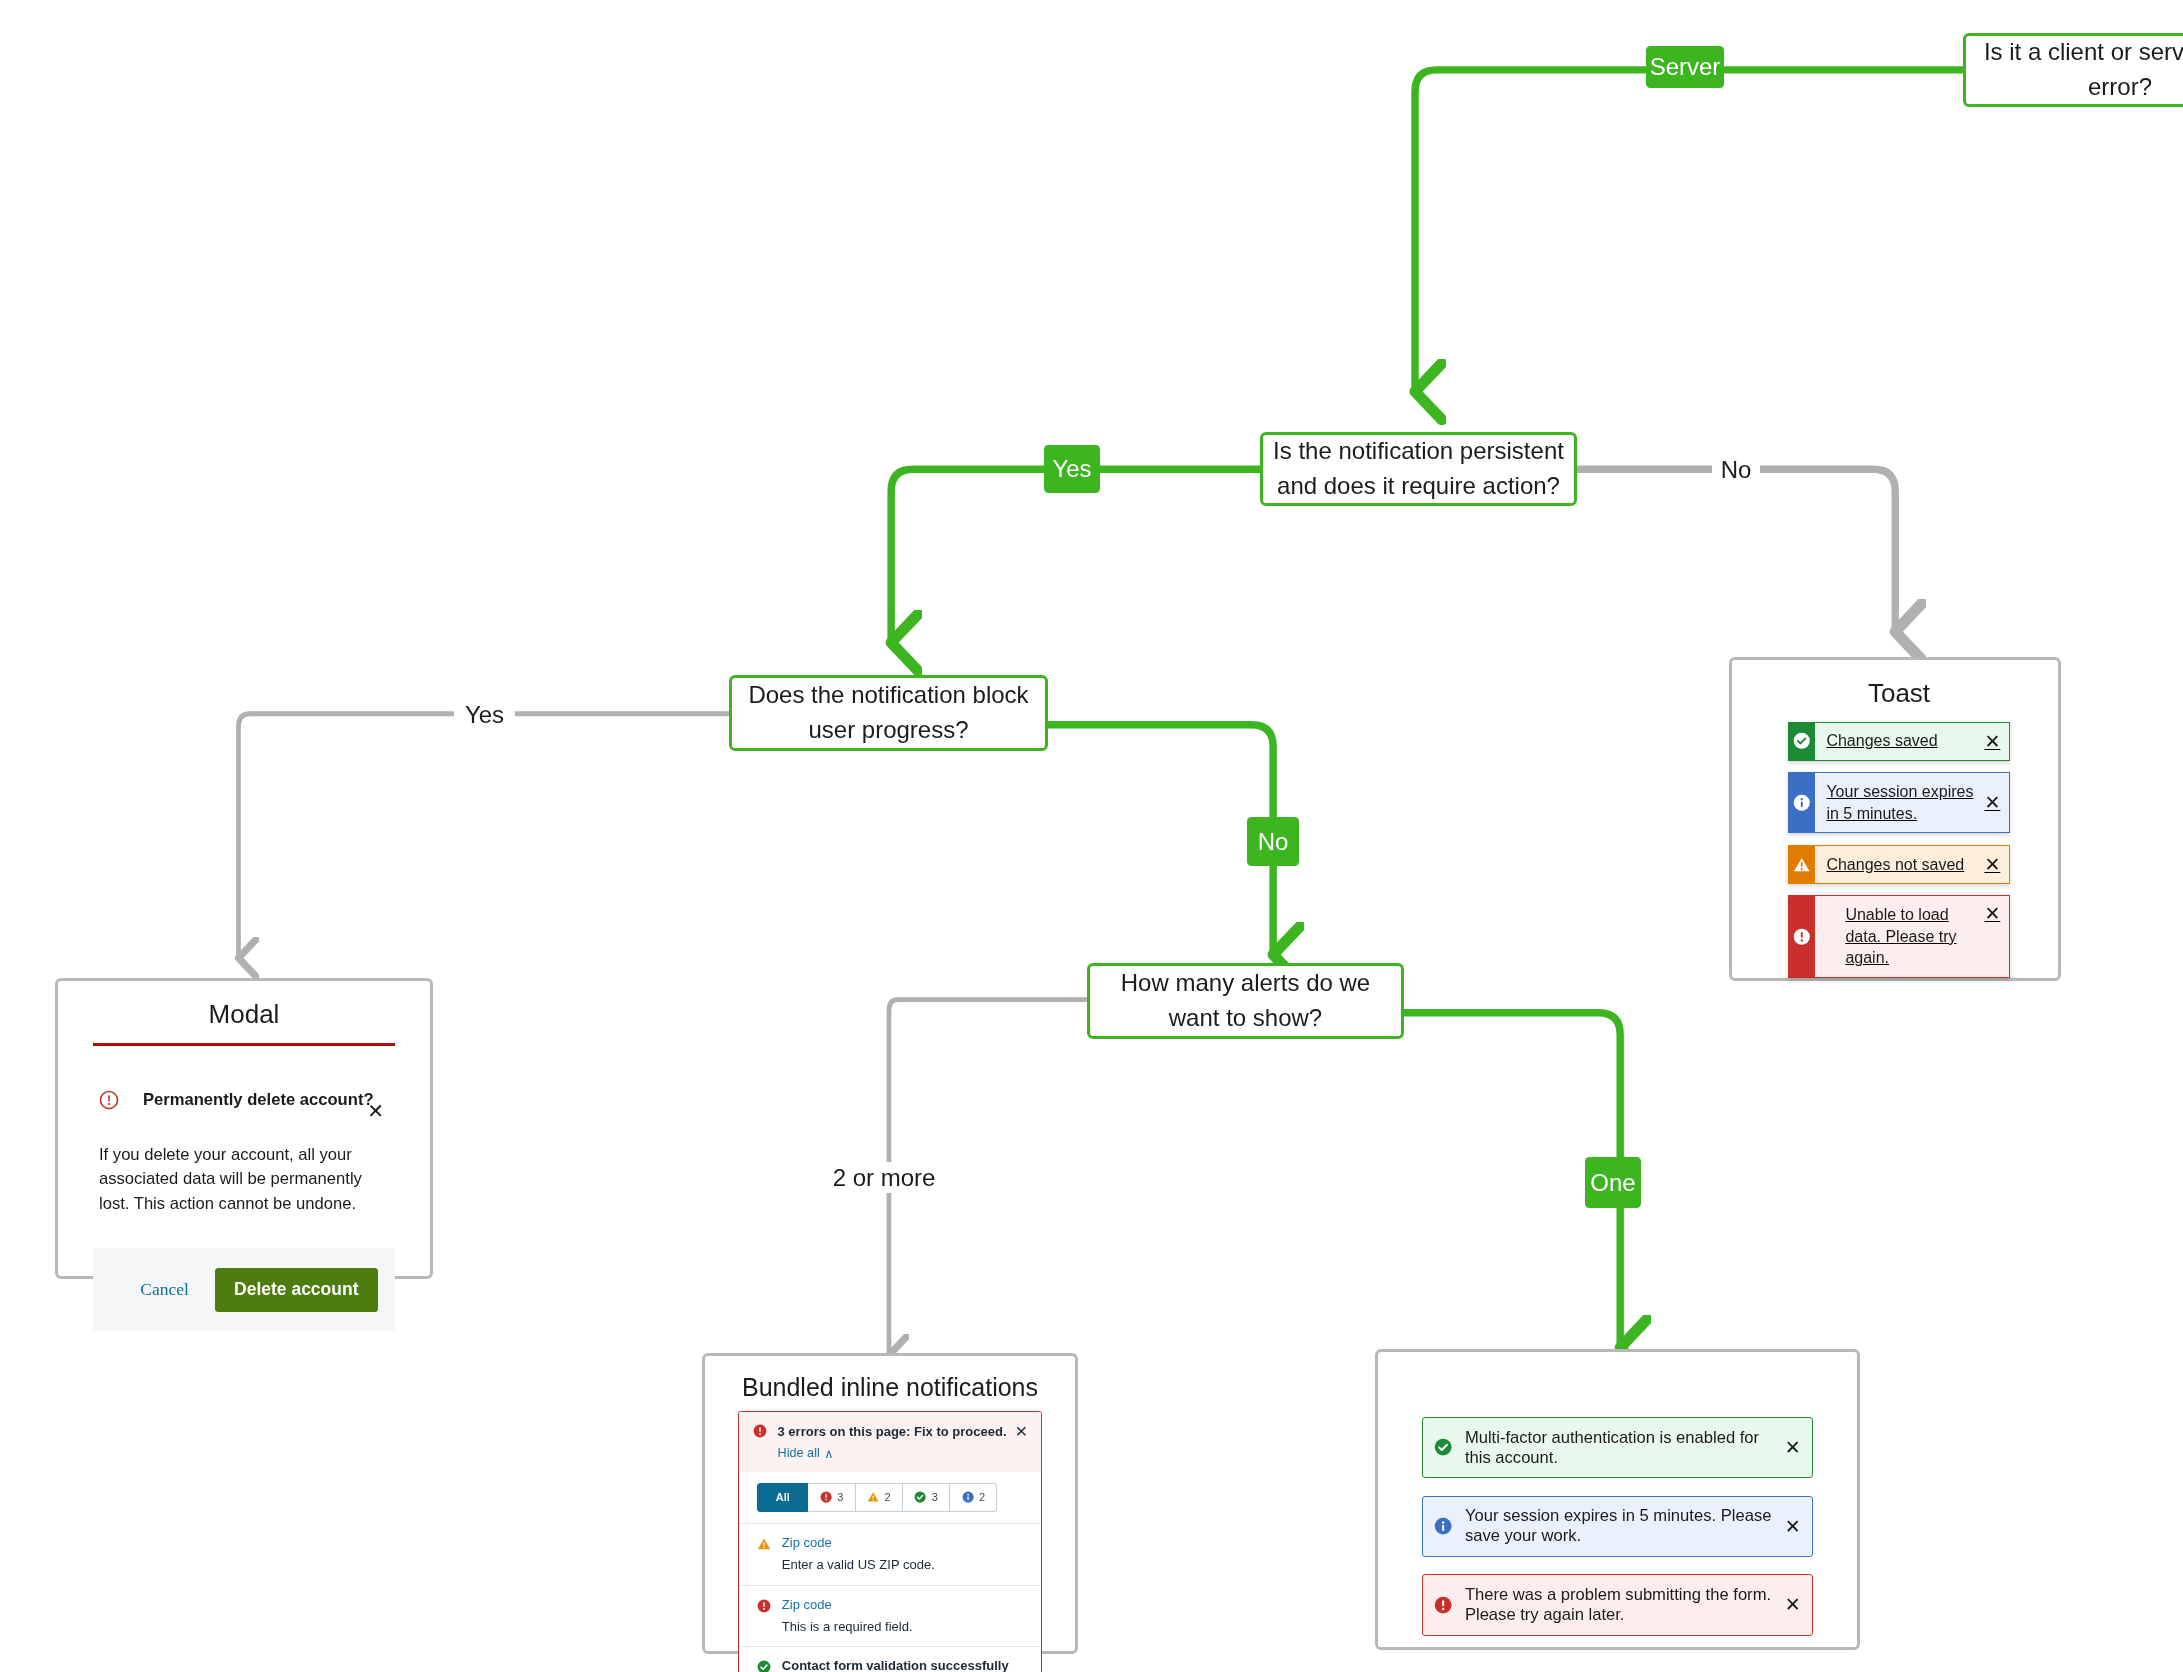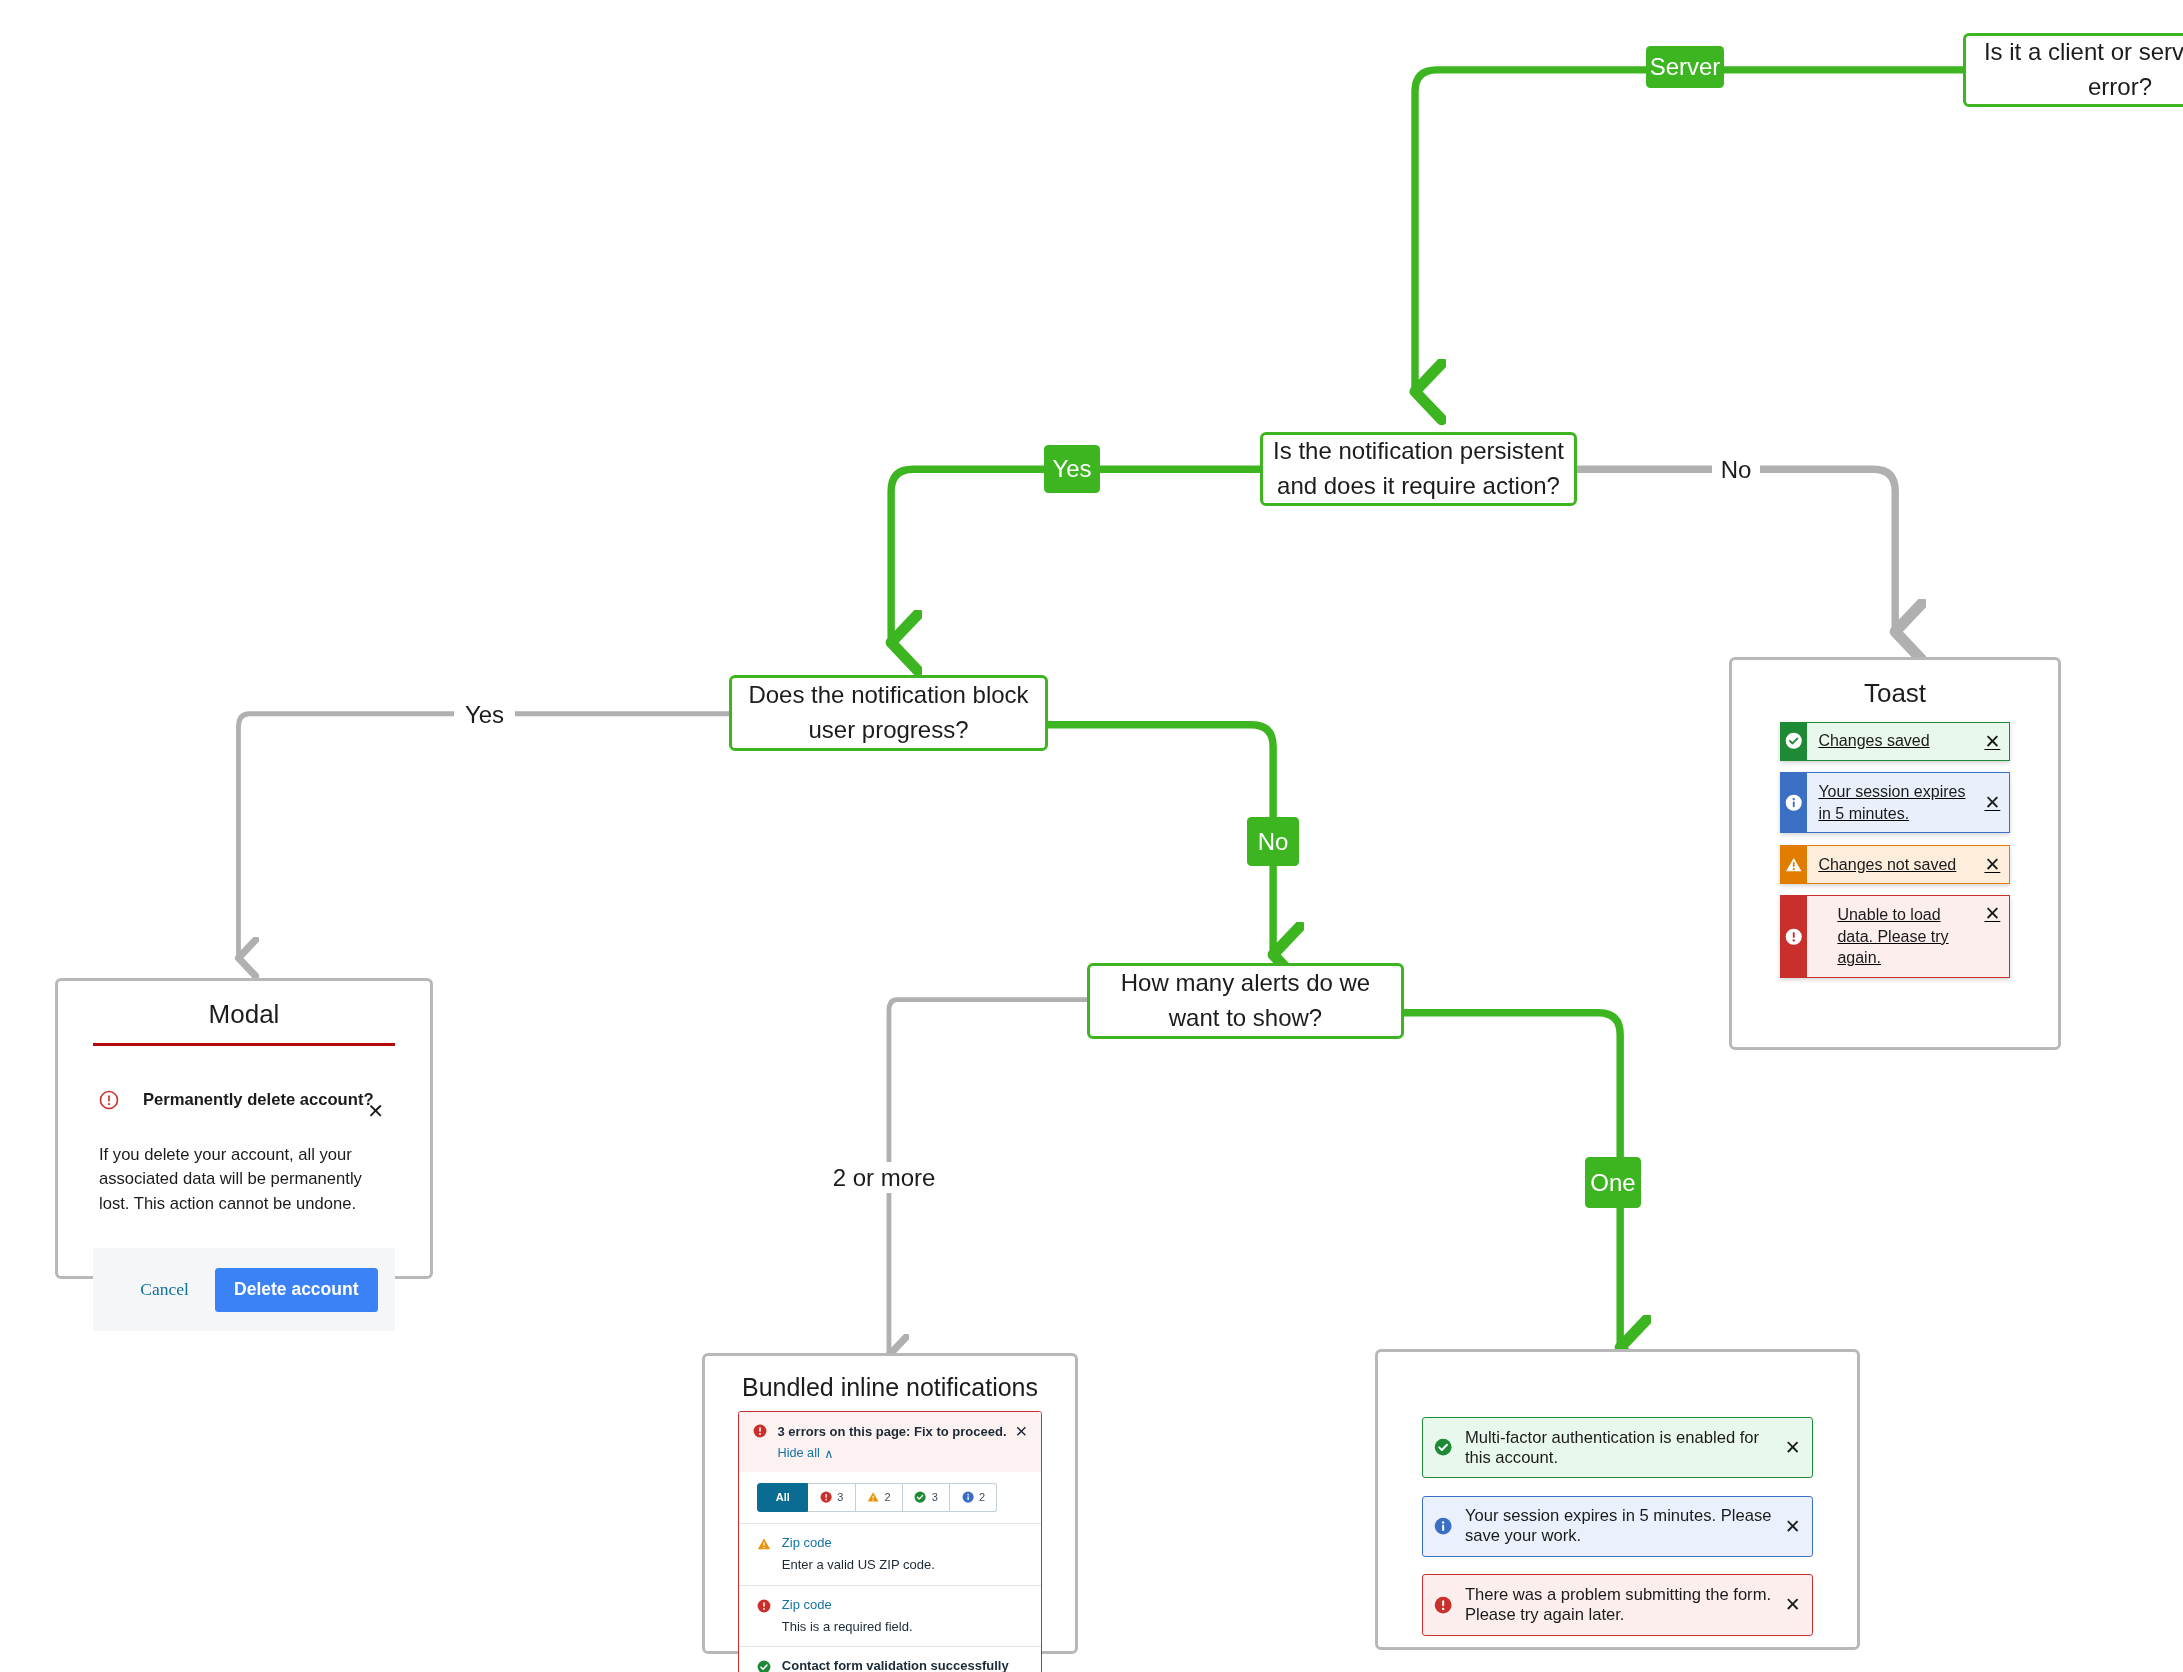--- a/index.html
+++ b/index.html
@@ -51,21 +51,21 @@
   
   .modal-rule{height:3.1px;background:#b50909;margin:7.9px 35px 0 35px;}
   .modal-close{position:absolute;right:46px;top:120px;font-size:20px;color:#1b1b1b;cursor:pointer;line-height:1;}
   .modal-head{display:flex;align-items:center;gap:24px;margin:44px 41px 0 41px;}
   .modal-head-txt{font-size:16.6px;font-weight:bold;color:#1b1b1b;}
   .modal-body{margin:33px 41px 0 41px;font-size:16.6px;line-height:1.5;color:#1b1b1b;}
   .modal-footer{margin:31px 35px 0 35px;background:#f4f6f7;display:flex;align-items:center;
     justify-content:flex-end;gap:7.9px;padding:19.6px 17.5px;}
   .btn-link{font-size:17.5px;color:#0e6f9b;background:none;border:none;padding:6.1px 18.3px;cursor:pointer;
     font-family:Liberation Serif, serif;}
-  .btn-primary{font-size:17.5px;font-weight:bold;color:#fff;background:#3b82f6;border:none;border-radius:3.5px;
+  .btn-primary{font-size:17.5px;font-weight:bold;color:#fff;background:#4d7c0f;border:none;border-radius:3.5px;
     padding:11.4px 19px;cursor:pointer;font-family:"Liberation Sans",sans-serif;}
 
   
   .bn-wrap{margin:4.4px 33px 0 33px;border:1.3px solid #c9302c;border-radius:2.6px;overflow:hidden;}
   .bn-head{background:#fdf2f2;padding:11.4px 13px 11.4px 14px;display:flex;justify-content:space-between;align-items:flex-start;}
   .bn-head-main{display:flex;gap:10.5px;align-items:flex-start;}
   .bn-head-title{font-size:13px;font-weight:bold;color:#1b2a36;}
   .bn-hide{font-size:12.7px;color:#1474a4;margin-top:7px;cursor:pointer;display:inline-flex;gap:4.4px;align-items:center;}
   .bn-x{font-size:15.7px;color:#1b2a36;line-height:1;cursor:pointer;}
   .bn-chips{display:flex;padding:11.4px 0 11.4px 18.3px;background:#fff;}
@@ -148,21 +148,21 @@
   </div>
 
   <div class="edge-label" style="left:825px;top:1162px;width:118px;height:31px;">
     <span>2 or more</span>
   </div>
 
   <div class="edge-label green" style="left:1585px;top:1157px;width:56px;height:51px;">
     <span>One</span>
   </div>
 
-  <div class="panel" style="left:1729px;top:657px;width:332px;height:393px;">
+  <div class="panel" style="left:1729px;top:657px;width:332px;height:324px;padding-left:8px;">
     <div class="panel-title">Toast</div>
     <div class="toast-list">
 
       <div class="toast" style="border:0.9px solid #1f8a36;background:#e9f8ec;">
         <div class="toast-bar" style="background:#1f8a36;">
           <span class="ico">
             <svg width="17.5" height="17.5" viewBox="0 0 24 24">
                 <circle cx="12" cy="12" r="11" fill="#fff"></circle>
                 <path d="M6.8 12.3 L10.3 15.7 L17 8.8" stroke="#1f8a36" stroke-width="2.6" fill="none" stroke-linecap="round" stroke-linejoin="round"></path>
               </svg>

